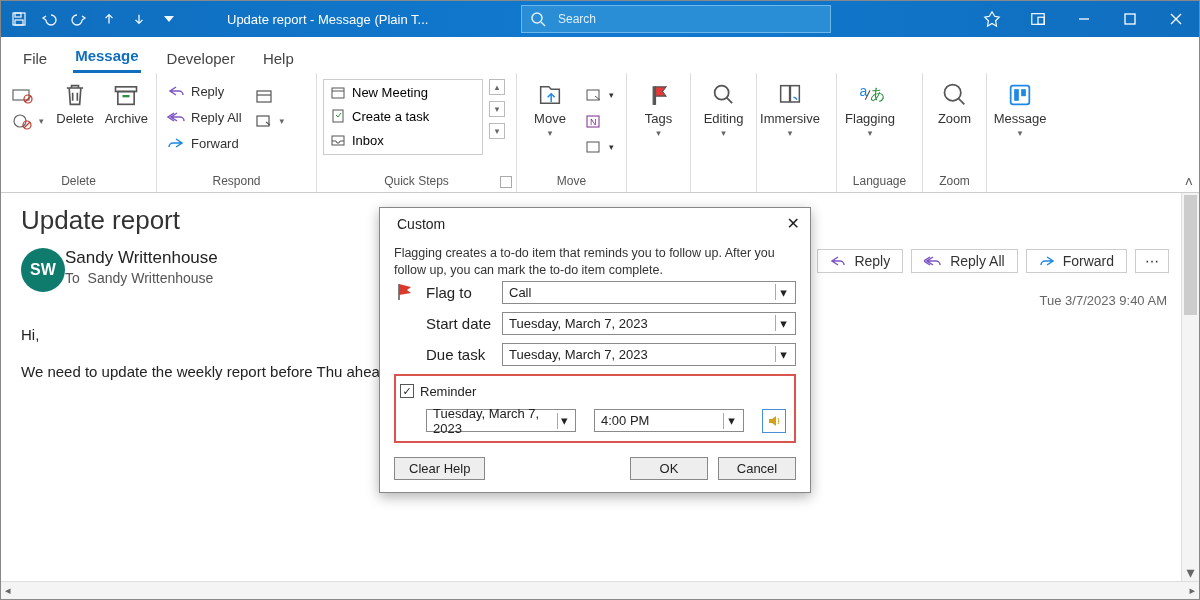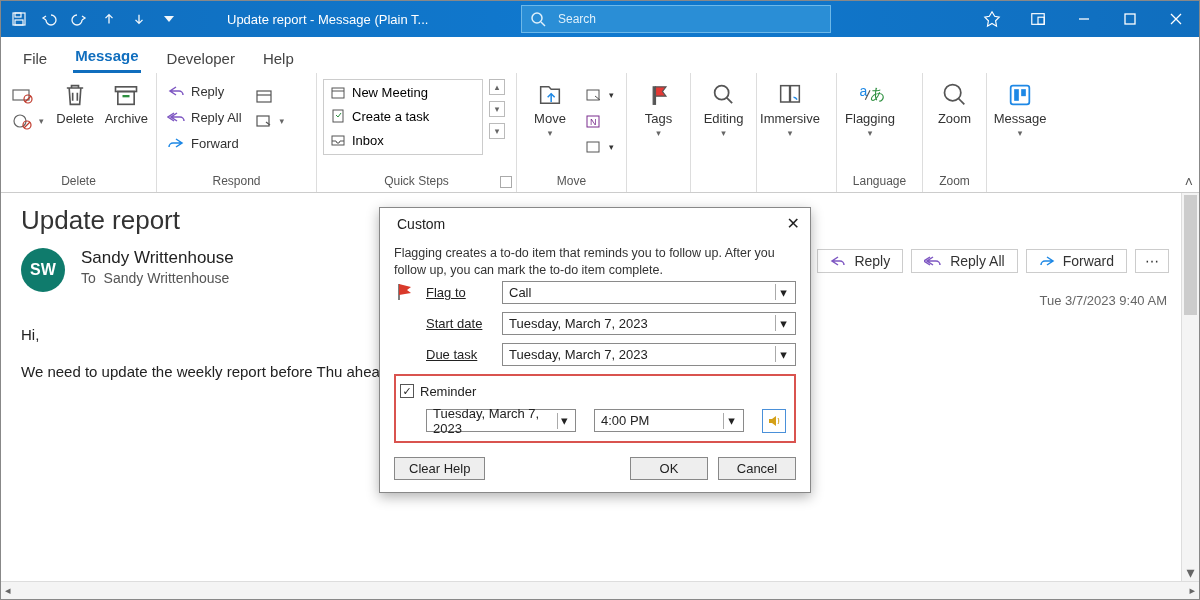--- a/index.html
+++ b/index.html
@@ -31,40 +31,40 @@
   .rcol { display:flex; flex-direction:column; gap:2px; font-size:13px; color:#333; }
   .rcol .rrow { display:flex; align-items:center; gap:6px; height:24px; padding:0 4px; }
   .quick-steps-box { width:160px; height:76px; border:1px solid #ccc; font-size:13px; }
   .quick-steps-box .qrow{display:flex;align-items:center;gap:6px;height:24px;padding:0 6px;}
   .dlaunch{position:absolute;right:4px;bottom:4px;width:12px;height:12px;border:1px solid #aaa;}
   .ribbon-collapse{position:absolute;right:6px;bottom:2px;font-size:14px;color:#555;}
 
   
   .mailpane { flex:1; overflow:auto; position:relative; padding: 12px 28px 0 20px; background:#fff; }
   .mail-title { font-size:26px; color:#333; font-weight:400; margin-bottom:12px;}
-  .mail-header { display:flex; align-items:flex-start; gap:16px; }
+  .mail-header { display:flex; align-items:flex-start; gap:0; }
   .avatar { width:44px; height:44px; border-radius:50%; background:#0f7b6c; color:#fff; display:flex; align-items:center; justify-content:center; font-size:16px; font-weight:600;}
   .from { font-size:17px; color:#222; }
   .to { font-size:14px; color:#555; margin-top:2px;}
   .mail-actions { position:absolute; right:30px; top:56px; display:flex; gap:8px; align-items:center;}
   .abtn { border:1px solid #ccc; padding:3px 12px; font-size:14px; color:#333; display:flex; align-items:center; gap:8px; background:#fff;}
   .abtn.more{width:34px;justify-content:center;}
   .mail-date { position:absolute; right:32px; top:100px; font-size:13px; color:#666;}
   .mail-body { margin-top:32px; font-size:15px; color:#222; line-height:1.5; }
   .mail-body p { margin-bottom:14px; }
 
   
   .dialog { position:absolute; left:378px; top:206px; width:432px; background:#fff; border:1px solid #888; box-shadow:0 4px 12px rgba(0,0,0,.3); font-size:13px; color:#222; }
   .dialog-title{display:flex;justify-content:space-between;align-items:center;padding:6px 10px;font-size:14px;margin-left:7px;}
   .dialog-close{font-size:16px;cursor:pointer;}
   .dialog-body{padding:6px 14px 12px 14px;}
   .dialog-desc{font-size:12.5px;color:#333;margin-bottom:2px;line-height:1.35;}
   .dlg-row{display:flex;align-items:center;margin-bottom:8px;}
   .dlg-flagicon{width:32px;}
-  .dlg-label{width:76px;font-size:13px;text-decoration:underline;}
+  .dlg-label{width:76px;font-size:15px;}
   .dlg-input{flex:1;border:1px solid #8a8a8a;height:23px;display:flex;align-items:center;justify-content:space-between;padding:0 4px 0 6px;background:#fff;font-size:13px;}
   .dlg-dd{width:16px;height:16px;border-left:1px solid #aaa;display:flex;align-items:center;justify-content:center;}
   .reminder-box{border:2px solid #d9534f;padding:8px 8px 8px 4px;margin:4px 0 12px 0;}
   .reminder-row1{display:flex;align-items:center;gap:6px;margin-bottom:10px;}
   .reminder-row2{display:flex;align-items:center;gap:18px;padding-left:26px;}
   .dlg-btns{display:flex;gap:10px;justify-content:flex-start;padding-top:2px;}
   .dlg-btn{border:1px solid #888;background:#eee;padding:3px 14px;font-size:13px;min-width:78px;text-align:center;}
   .dlg-btns .spacer{flex:1;}
 
   

